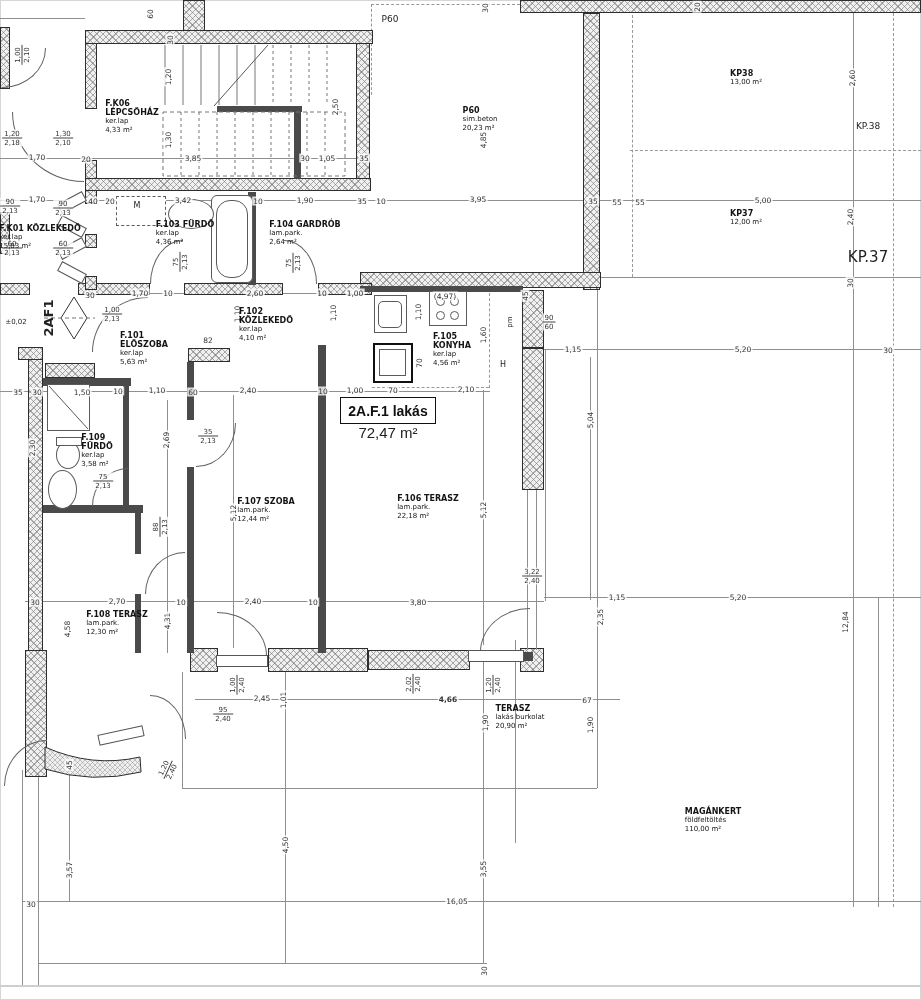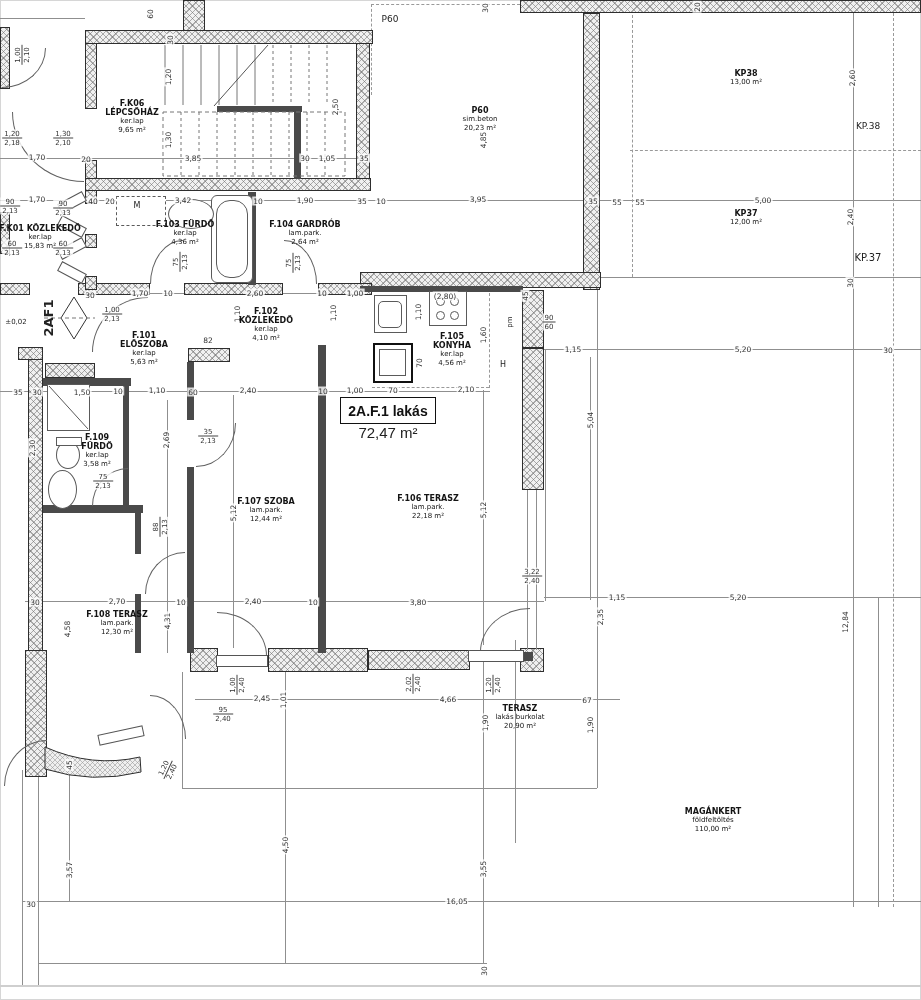--- a/index.html
+++ b/index.html
@@ -25,21 +25,21 @@
   .fx{position:absolute;box-sizing:border-box;border:1px solid #5a5a5a;background:#fff;}
   .dim{position:absolute;font-size:7.5px;color:#333;white-space:nowrap;
        transform:translate(-50%,-50%);background:rgba(255,255,255,.8);padding:0 1px;z-index:8;}
   .dim.r{transform:translate(-50%,-50%) rotate(-90deg);}
   .frac{position:absolute;font-size:7px;color:#333;text-align:center;line-height:8px;
         transform:translate(-50%,-50%);background:rgba(255,255,255,.8);z-index:8;}
   .frac.r{transform:translate(-50%,-50%) rotate(-90deg);}
   .frac.d{transform:translate(-50%,-50%) rotate(-65deg);}
   .frac span{display:block;padding:0 2px;}
   .frac .fb{border-top:1px solid #444;}
-  .roomlbl{position:absolute;text-align:center;color:#141414;font-size:7px;line-height:9px;
+  .roomlbl{position:absolute;text-align:left;color:#141414;font-size:7px;line-height:9px;
            transform:translate(-50%,-50%);white-space:nowrap;z-index:9;}
   .roomlbl .bb{font-weight:bold;font-size:8px;}
   .mk{position:absolute;color:#222;transform:translate(-50%,-50%);white-space:nowrap;z-index:9;}
   .mk.r{transform:translate(-50%,-50%) rotate(-90deg);}
   #aptbox{position:absolute;left:340px;top:397px;width:94px;height:25px;border:1.5px solid #111;
           background:#fff;z-index:10;display:flex;align-items:center;justify-content:center;
           font-weight:bold;font-size:14px;color:#111;font-family:"Liberation Sans",sans-serif;}
   #aptarea{position:absolute;left:343px;top:424px;width:90px;text-align:center;font-size:15px;
            color:#222;z-index:10;font-family:"Liberation Sans",sans-serif;}
   #wm{position:absolute;left:308px;top:464px;width:320px;height:66px;z-index:20;pointer-events:none;
@@ -217,21 +217,21 @@
 
   <div id="aptbox">
     <span>2A.F.1 lakás</span>
   </div>
   <div id="aptarea">72,47 m²</div>
 
 <div class="roomlbl" style="left: 132px; top: 117px;">
       <div class="bb">F.K06</div>
       <div class="bb">LÉPCSŐHÁZ</div>
       <div>ker.lap</div>
-      <div>9,65 m²</div>
+      <div>4,33 m²</div>
     </div>
     <div class="roomlbl" style="left: 40px; top: 237px;">
       <div class="bb">F.K01 KÖZLEKEDŐ</div>
       <div>ker.lap</div>
       <div>15,83 m²</div>
     </div>
     <div class="roomlbl" style="left: 144px; top: 349px;">
       <div class="bb">F.101</div>
       <div class="bb">ELŐSZOBA</div>
       <div>ker.lap</div>
@@ -331,21 +331,21 @@
     <div class="dim" style="left: 593px; top: 201px;">35</div>
     <div class="dim" style="left: 617px; top: 202px;">55</div>
     <div class="dim" style="left: 640px; top: 202px;">55</div>
     <div class="dim" style="left: 763px; top: 200px;">5,00</div>
     <div class="dim" style="left: 90px; top: 295px;">30</div>
     <div class="dim" style="left: 140px; top: 293px;">1,70</div>
     <div class="dim" style="left: 168px; top: 293px;">10</div>
     <div class="dim" style="left: 255px; top: 293px;">2,60</div>
     <div class="dim" style="left: 322px; top: 293px;">10</div>
     <div class="dim" style="left: 355px; top: 293px;">1,00</div>
-    <div class="dim" style="left: 445px; top: 296px;">(2,80)</div>
+    <div class="dim" style="left: 445px; top: 296px;">(4,97)</div>
     <div class="dim r" style="left: 237px; top: 314px;">1,10</div>
     <div class="dim r" style="left: 333px; top: 313px;">1,10</div>
     <div class="dim r" style="left: 418px; top: 312px;">1,10</div>
     <div class="dim r" style="left: 483px; top: 335px;">1,60</div>
     <div class="dim r" style="left: 525px; top: 296px;">45</div>
     <div class="dim" style="left: 208px; top: 340px;">82</div>
     <div class="dim r" style="left: 419px; top: 363px;">70</div>
     <div class="dim" style="left: 18px; top: 392px;">35</div>
     <div class="dim" style="left: 37px; top: 392px;">30</div>
     <div class="dim" style="left: 82px; top: 392px;">1,50</div>
@@ -373,21 +373,21 @@
     <div class="dim" style="left: 181px; top: 602px;">10</div>
     <div class="dim" style="left: 253px; top: 601px;">2,40</div>
     <div class="dim" style="left: 313px; top: 602px;">10</div>
     <div class="dim" style="left: 418px; top: 602px;">3,80</div>
     <div class="dim" style="left: 617px; top: 597px;">1,15</div>
     <div class="dim" style="left: 738px; top: 597px;">5,20</div>
     <div class="dim r" style="left: 600px; top: 617px;">2,35</div>
     <div class="dim r" style="left: 845px; top: 622px;">12,84</div>
     <div class="dim" style="left: 262px; top: 698px;">2,45</div>
     <div class="dim r" style="left: 283px; top: 700px;">1,01</div>
-    <div class="dim" style="left: 448px; top: 699px;">4,66</div>
+    <div class="dim" style="left: 448px; top: 699px; font-weight: bold;">4,66</div>
     <div class="dim" style="left: 587px; top: 700px;">67</div>
     <div class="dim r" style="left: 485px; top: 723px;">1,90</div>
     <div class="dim r" style="left: 590px; top: 725px;">1,90</div>
     <div class="dim r" style="left: 69px; top: 765px;">45</div>
     <div class="dim r" style="left: 69px; top: 870px;">3,57</div>
     <div class="dim r" style="left: 285px; top: 845px;">4,50</div>
     <div class="dim r" style="left: 483px; top: 869px;">3,55</div>
     <div class="dim" style="left: 457px; top: 901px;">16,05</div>
     <div class="dim" style="left: 31px; top: 904px;">30</div>
     <div class="dim r" style="left: 484px; top: 971px;">30</div>
@@ -466,19 +466,19 @@
     <div class="frac" style="left: 532px; top: 576px;">
       <span>3,22</span>
       <span class="fb">2,40</span>
     </div>
     <div class="frac d" style="left: 168px; top: 770px;">
       <span>1,20</span>
       <span class="fb">2,40</span>
     </div>
     <div class="mk" style="font-size: 9px; left: 390px; top: 19px;">P60</div>
     <div class="mk" style="font-size: 9px; left: 868px; top: 126px;">KP.38</div>
-    <div class="mk" style="font-size: 10px; left: 868px; top: 257px;">KP.37</div>
+    <div class="mk" style="font-size: 15px; left: 868px; top: 257px;">KP.37</div>
     <div class="mk r" style="font-size: 13px; font-weight: bold; left: 48px; top: 318px;">2AF1</div>
     <div class="mk" style="font-size: 7px; left: 16px; top: 322px;">±0,02</div>
     <div class="mk" style="font-size: 8px; left: 137px; top: 205px;">M</div>
     <div class="mk" style="font-size: 8px; left: 503px; top: 364px;">H</div>
     <div class="mk r" style="font-size: 7px; left: 510px; top: 322px;">pm</div>
   </div>
 
 </body></html>

